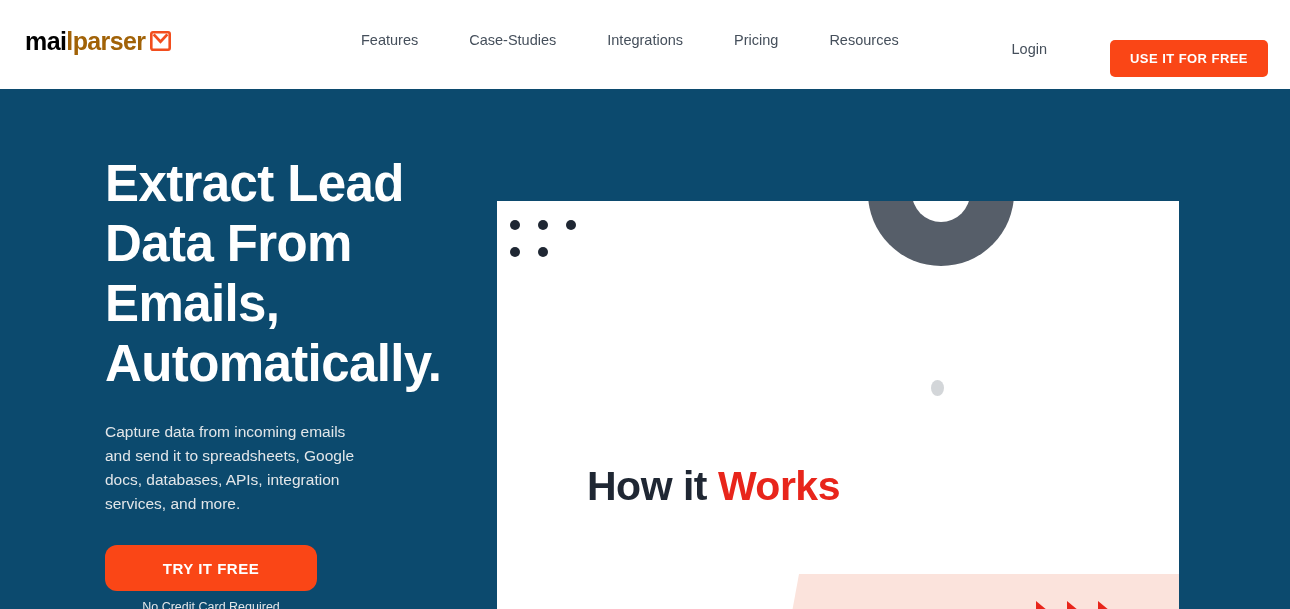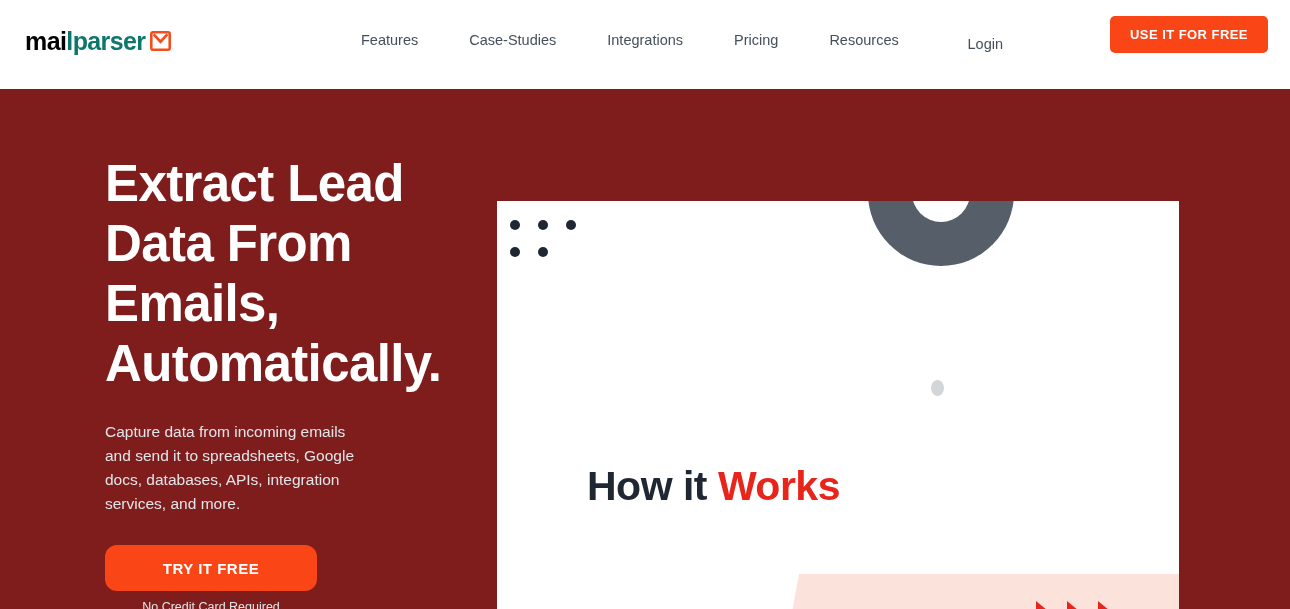--- a/index.html
+++ b/index.html
@@ -42,21 +42,21 @@
     text-decoration: none;
   }
   .logo-word {
     font-size: 25px;
     font-weight: 700;
     letter-spacing: -0.6px;
     line-height: 26px;
     white-space: nowrap;
   }
   .logo-word .lw-orange { color: #000000; }
-  .logo-word .lw-dark   { color: #0f766e; }
+  .logo-word .lw-dark   { color: #a16207; }
   .logo-mark {
     margin-left: 5px;
     width: 21px;
     height: 20px;
     display: inline-block;
   }
 
   .main-nav {
     position: absolute;
     left: 361px;
@@ -72,24 +72,23 @@
     text-decoration: none;
     padding: 0 0;
     margin-right: 39px;
     white-space: nowrap;
   }
   .nav-link:last-child { margin-right: 8px; }
 
   .header-right {
     position: absolute;
     right: 22px;
-    top: 16px;
-    display: flex;
-    align-items: flex-end;
-    gap: 44px;
+    top: 40px;
+    display: flex;
+    align-items: flex-start;
   }
   .login-link {
     color: #454F5B;
     font-size: 14.5px;
     line-height: 18px;
     text-decoration: none;
     margin-right: 63px;
     white-space: nowrap;
   }
   .cta-header {
@@ -109,21 +108,21 @@
     white-space: nowrap;
     font-family: "Liberation Sans", sans-serif;
   }
 
   
   .hero {
     position: absolute;
     top: 89px; left: 0;
     width: 1290px;
     height: 520px;
-    background: #7f1d1d;
+    background: #0c4a6e;
     overflow: hidden;
   }
 
   .hero-copy {
     position: absolute;
     left: 105px;
     top: 65px;
     width: 370px;
   }
 

